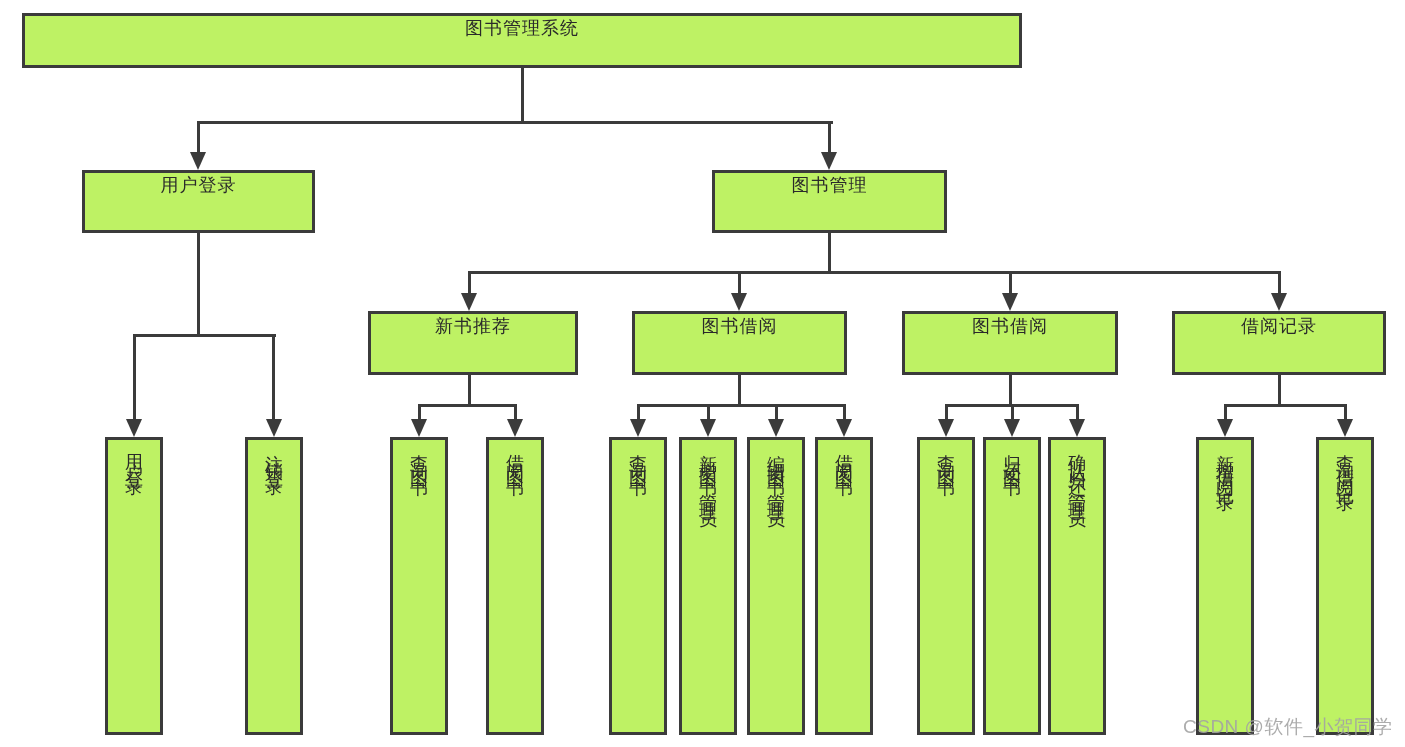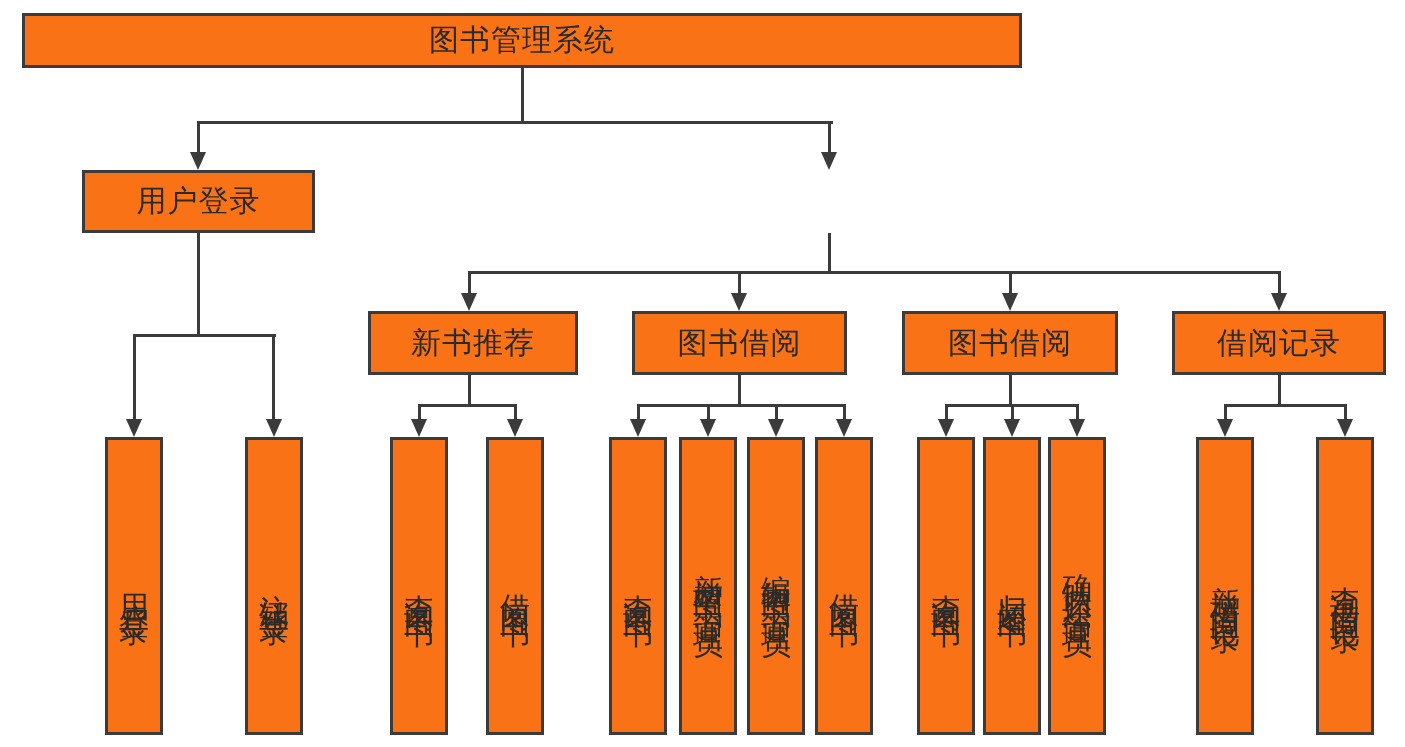--- a/index.html
+++ b/index.html
@@ -8,26 +8,26 @@
     width: 1405px;
     height: 747px;
     background: #ffffff;
     font-family: "Liberation Sans", "DejaVu Sans", sans-serif;
     overflow: hidden;
   }
   .box {
     position: absolute;
     box-sizing: border-box;
     border: 3px solid #3b3b3b;
-    background: #f97316;
+    background: #bef264;
     display: flex;
-    align-items: center;
+    align-items: flex-start;
     justify-content: center;
     color: #2a2a2a;
-    font-size: 30px;
+    font-size: 18px;
     z-index: 2;
   }
   .box.h span { letter-spacing: 1px; white-space: nowrap; }
   .box.v span {
     writing-mode: vertical-rl;
     text-orientation: mixed;
     letter-spacing: 8px;
     line-height: 1;
     white-space: nowrap;
   }
@@ -63,20 +63,23 @@
 
   <div class="vl" style="left:521px; top:68px; height:55px;"></div>
   <div class="hl" style="left:197px; top:121px; width:636px;"></div>
   <div class="vl" style="left:197px; top:121px; height:33px;"></div>
   <div class="ah" style="left:190px; top:152px;"></div>
   <div class="vl" style="left:828px; top:121px; height:33px;"></div>
   <div class="ah" style="left:821px; top:152px;"></div>
 
   <div class="box h" style="left:82px; top:170px; width:233px; height:63px;">
     <span>用户登录</span>
+  </div>
+  <div class="box h" style="left:712px; top:170px; width:235px; height:63px;">
+    <span>图书管理</span>
   </div>
 
   <div class="vl" style="left:197px; top:233px; height:104px;"></div>
   <div class="hl" style="left:133px; top:334px; width:143px;"></div>
   <div class="vl" style="left:133px; top:334px; height:86px;"></div>
   <div class="ah" style="left:126px; top:419px;"></div>
   <div class="vl" style="left:272px; top:334px; height:86px;"></div>
   <div class="ah" style="left:266px; top:419px;"></div>
 
   <div class="vl" style="left:828px; top:233px; height:41px;"></div>
@@ -174,14 +177,15 @@
     <span>确认归还（管理员）</span>
   </div>
 
   <div class="box v" style="left:1196px; top:437px; width:58px; height:298px;">
     <span>新增借阅记录</span>
   </div>
   <div class="box v" style="left:1316px; top:437px; width:58px; height:298px;">
     <span>查询借阅记录</span>
   </div>
 
+  <div class="watermark">CSDN @软件_小贺同学</div>
 
 </div>
 
 </body></html>

